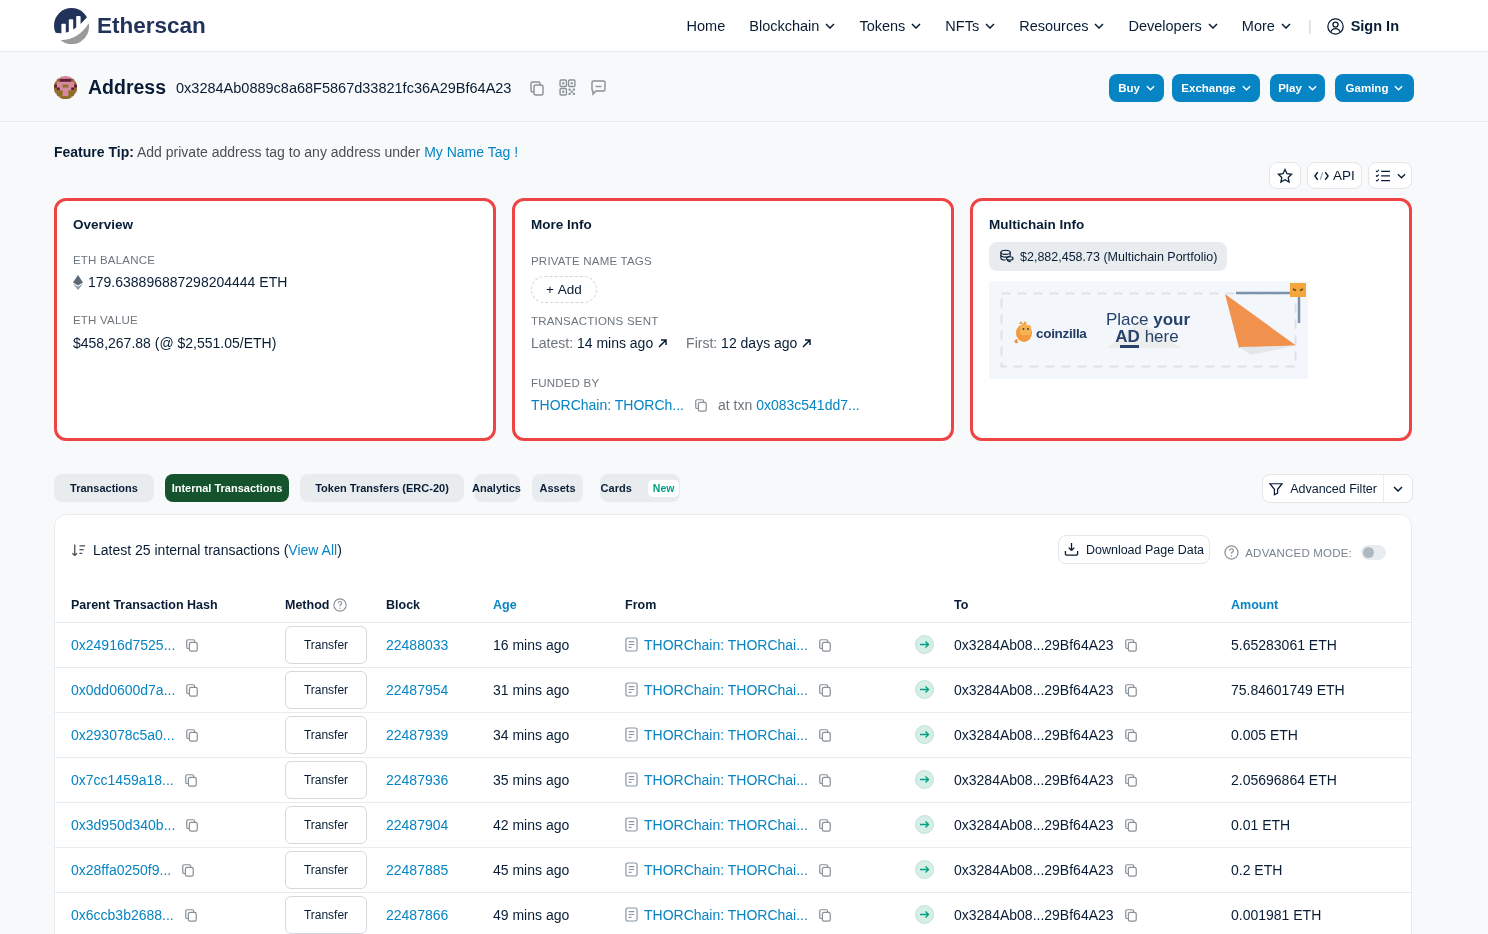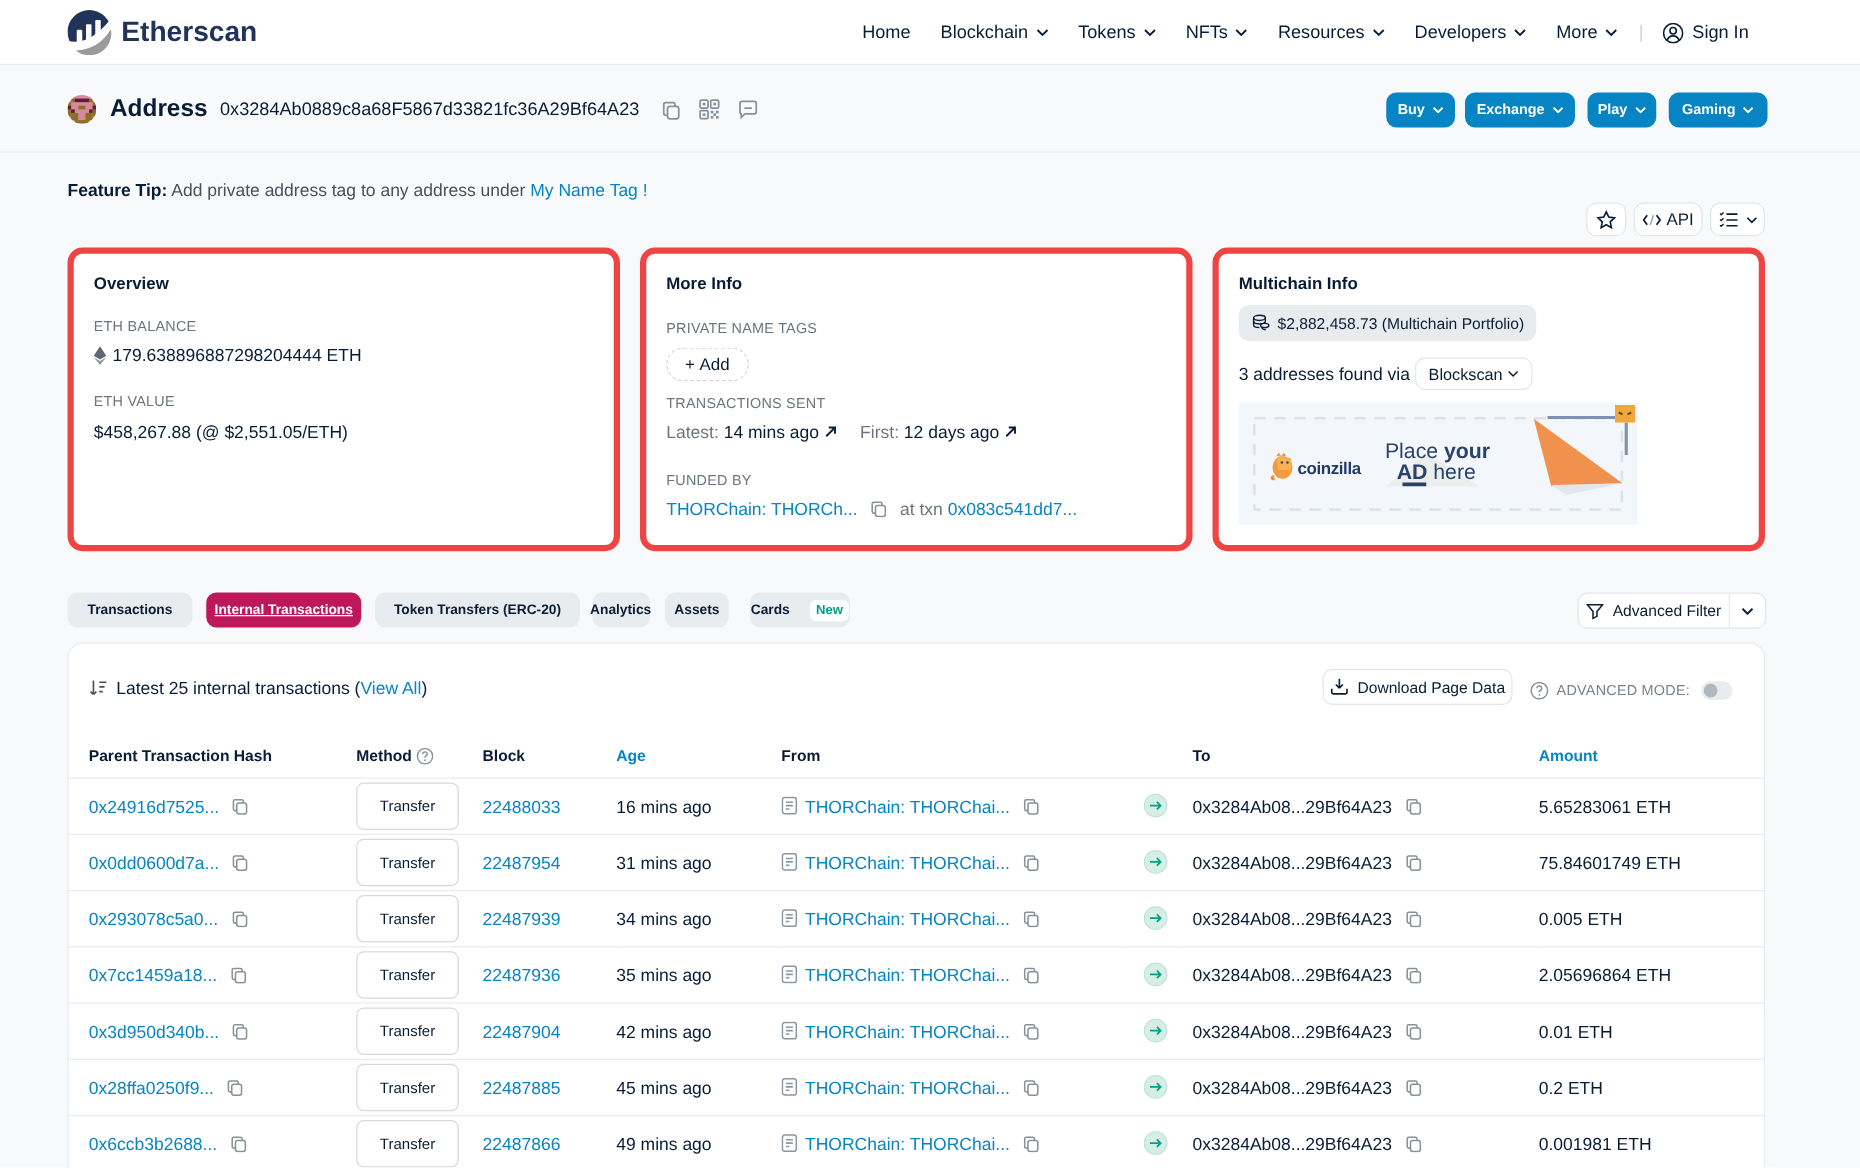--- a/index.html
+++ b/index.html
@@ -9,21 +9,21 @@
 .muted { color:#6c757d; }
 
 
 .topbar { position:absolute; left:0; top:0; width:1488px; background:#fff; border-bottom:1px solid #e9ecef; height:52px; }
 .logo { position:absolute; left:54px; top:8px; display:flex; align-items:center; }
 .logo-text { font-size:22.5px; font-weight:bold; color:#21325b; margin-left:7px; }
 .nav { position:absolute; right:89px; top:0; height:52px; display:flex; align-items:center; font-size:14.5px; color:#081d35; }
 .nav .item { margin-left:24px; display:flex; align-items:center; }
 .nav .caret { margin-left:6px; }
 .nav .sep { margin-left:17px; color:#d0d4d9; }
-.signin { display:flex; align-items:center; margin-left:15px; }
+.signin { display:flex; align-items:center; margin-left:15px;font-weight:bold; }
 .signin svg { margin-right:7px; }
 
 
 .hr1 { position:absolute; left:0; top:121px; width:1488px; border-top:1px solid #e9ecef; }
 .addr-row { position:absolute; left:54px; top:76px; display:flex; align-items:center; }
 .avatar { width:23px; height:23px; border-radius:50%; overflow:hidden; margin-right:11px; flex:none; }
 .addr-title { font-size:19.5px; font-weight:bold; margin-right:10px; }
 .addr-hex { font-size:14.5px; color:#081d35; }
 .hicon { margin-left:14px; color:#6c757d; display:flex; align-items:center; }
 .cta-group { position:absolute; right:74px; top:74px; display:flex; }
@@ -31,28 +31,28 @@
 .btn-blue svg { margin-left:6px; }
 
 
 .tip { position:absolute; left:54px; top:144px; font-size:14px; color:#495057; }
 .tip b { color:#081d35; }
 .util-row { position:absolute; right:76px; top:162px; display:flex; }
 .btn-white { background:#fff; border:1px solid #e3e6ea; border-radius:8px; height:27px; display:flex; align-items:center; justify-content:center; margin-left:6px; font-size:13.5px; color:#081d35; }
 
 
 .cards { position:absolute; top:198px; left:54px; width:1358px; display:flex; gap:16px; }
-.card { background:#fff; border:5px solid #ef4444; border-radius:12px; height:243px; width:442px; padding:16px; }
+.card { background:#fff; border:3px solid #ef4444; border-radius:12px; height:243px; width:442px; padding:16px; }
 .card h2 { font-size:13.5px; font-weight:bold; }
 .lbl { font-size:11.5px; color:#6c757d; letter-spacing:0.2px; }
 
 
 .tabs { position:absolute; top:474px; left:54px; display:flex; }
 .tab { height:28px; display:flex; align-items:center; justify-content:center; border-radius:8px; background:#e9ecef; color:#081d35; font-size:11px; font-weight:bold; }
-.tab.active { background:#be185d; color:#fff;text-decoration:underline; }
+.tab.active { background:#14532d; color:#fff; }
 .newbadge { background:#fff; color:#00a186; font-size:10.5px; font-weight:bold; border-radius:5px; padding:2.5px 5px; margin-left:16px; }
 .advfilter { position:absolute; top:474px; right:75px; display:flex; height:29px; background:#fff; border:1px solid #e3e6ea; border-radius:8px; align-items:stretch; }
 .advfilter .main { display:flex; align-items:center; padding:0 6px; font-size:12.5px; border-right:1px solid #e9ecef; }
 .advfilter .dd { display:flex; align-items:center; padding:0 9px; }
 
 
 .tablecard { position:absolute; top:514px; left:54px; width:1358px; height:520px; background:#fff; border:1px solid #e9ecef; border-radius:12px; }
 .dlbtn { position:absolute; right:278px; top:535px; width:152px; height:29px; background:#fff; border:1px solid #e3e6ea; border-radius:8px; display:flex; align-items:center; justify-content:center; font-size:12.5px; }
 .advmode { position:absolute; right:102px; top:545px; display:flex; align-items:center; color:#77838f; font-size:11.5px; letter-spacing:0.2px; }
 .toggle { width:25px; height:15px; background:#e9ecef; border-radius:8px; margin-left:9px; position:relative; }
@@ -261,26 +261,20 @@
         <svg width="15" height="15" viewBox="0 0 16 16" fill="none" stroke="#081d35" stroke-width="1.2" style="margin-right:6px">
             <ellipse cx="7" cy="3.5" rx="5" ry="2.2"></ellipse>
             <path d="M2 3.5v3c0 1.2 2.2 2.2 5 2.2s5-1 5-2.2v-3"></path>
             <path d="M2 6.5v3c0 1.2 2.2 2.2 5 2.2"></path>
             <path d="M9 11.6c0 1.2 2 2.1 3.4 1.9"></path>
             <ellipse cx="11.5" cy="10" rx="3.5" ry="1.8"></ellipse>
           </svg>
         $2,882,458.73 (Multichain Portfolio)
       </span>
     </div>
-    <div style="margin-top:13px; display:flex; align-items:center; font-size:14px;">
-      3 addresses found via&nbsp;
-      <span style="display:inline-flex;align-items:center;background:#fff;border:1px solid #e3e6ea;border-radius:8px;height:26px;padding:0 10px;font-size:13px;">Blockscan&nbsp;<svg width="9" height="6" viewBox="0 0 10 6">
-            <path d="M1 1l4 4 4-4" stroke="#081d35" stroke-width="1.4" fill="none"></path>
-          </svg></span>
-    </div>
     <div style="margin-top:10px; width:319px; height:98px; background:#f3f7fb; position:relative; overflow:hidden;">
       <svg width="319" height="98" viewBox="0 0 319 98" style="position:absolute;left:0;top:0">
         <rect x="12.5" y="12.5" width="294" height="73" fill="none" stroke="#dde2e9" stroke-width="2" stroke-dasharray="9 7"></rect>
         <path d="M150 40 L192 67 L118 67 Z" fill="#eceded"></path>
         <path d="M236 13 L307 64.5 L250 67 Z" fill="#f0914e"></path>
         <path d="M250 66 L307 64.5 L262 74 Z" fill="#e3e7ec"></path>
         <path d="M247 12 H305 M310 16 V42" stroke="#7d93ad" stroke-width="2.5" fill="none"></path>
         <rect x="301" y="2" width="16" height="14" fill="#f2a63c"></rect>
         <path d="M304 8 l3 1.5 M314 8 l-3 1.5" stroke="#5c4a1e" stroke-width="1.6"></path>
         <g>

